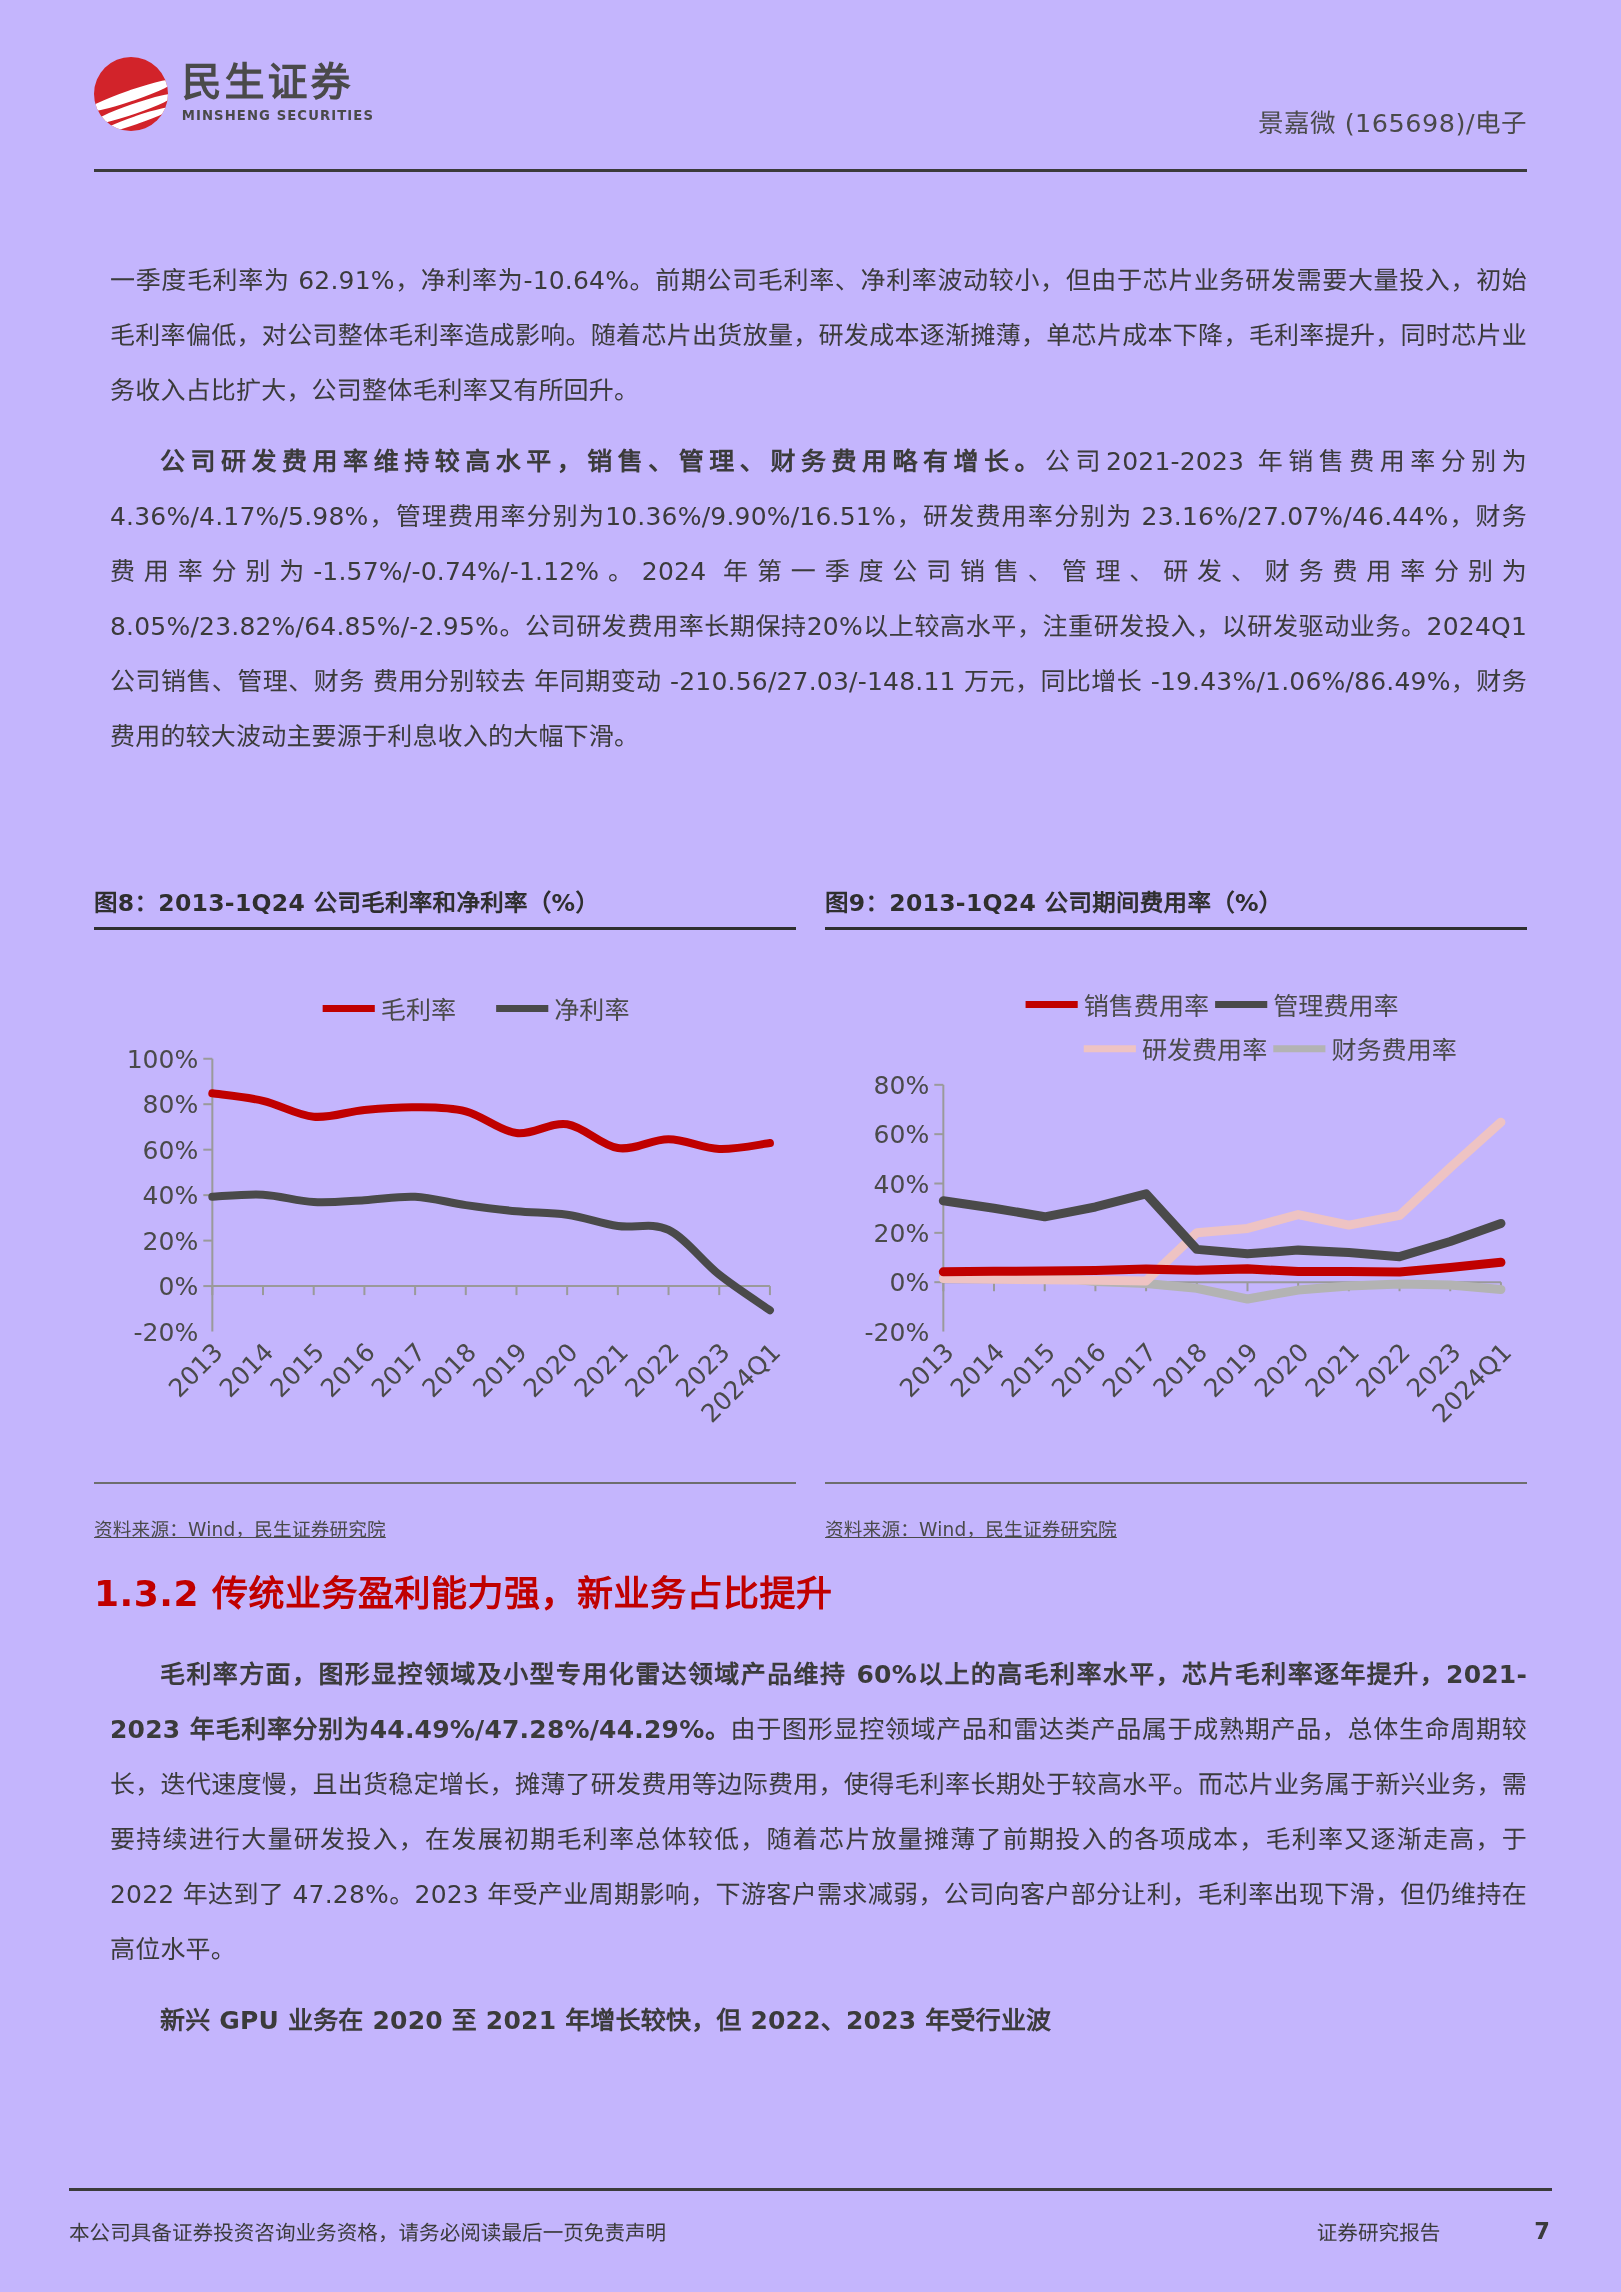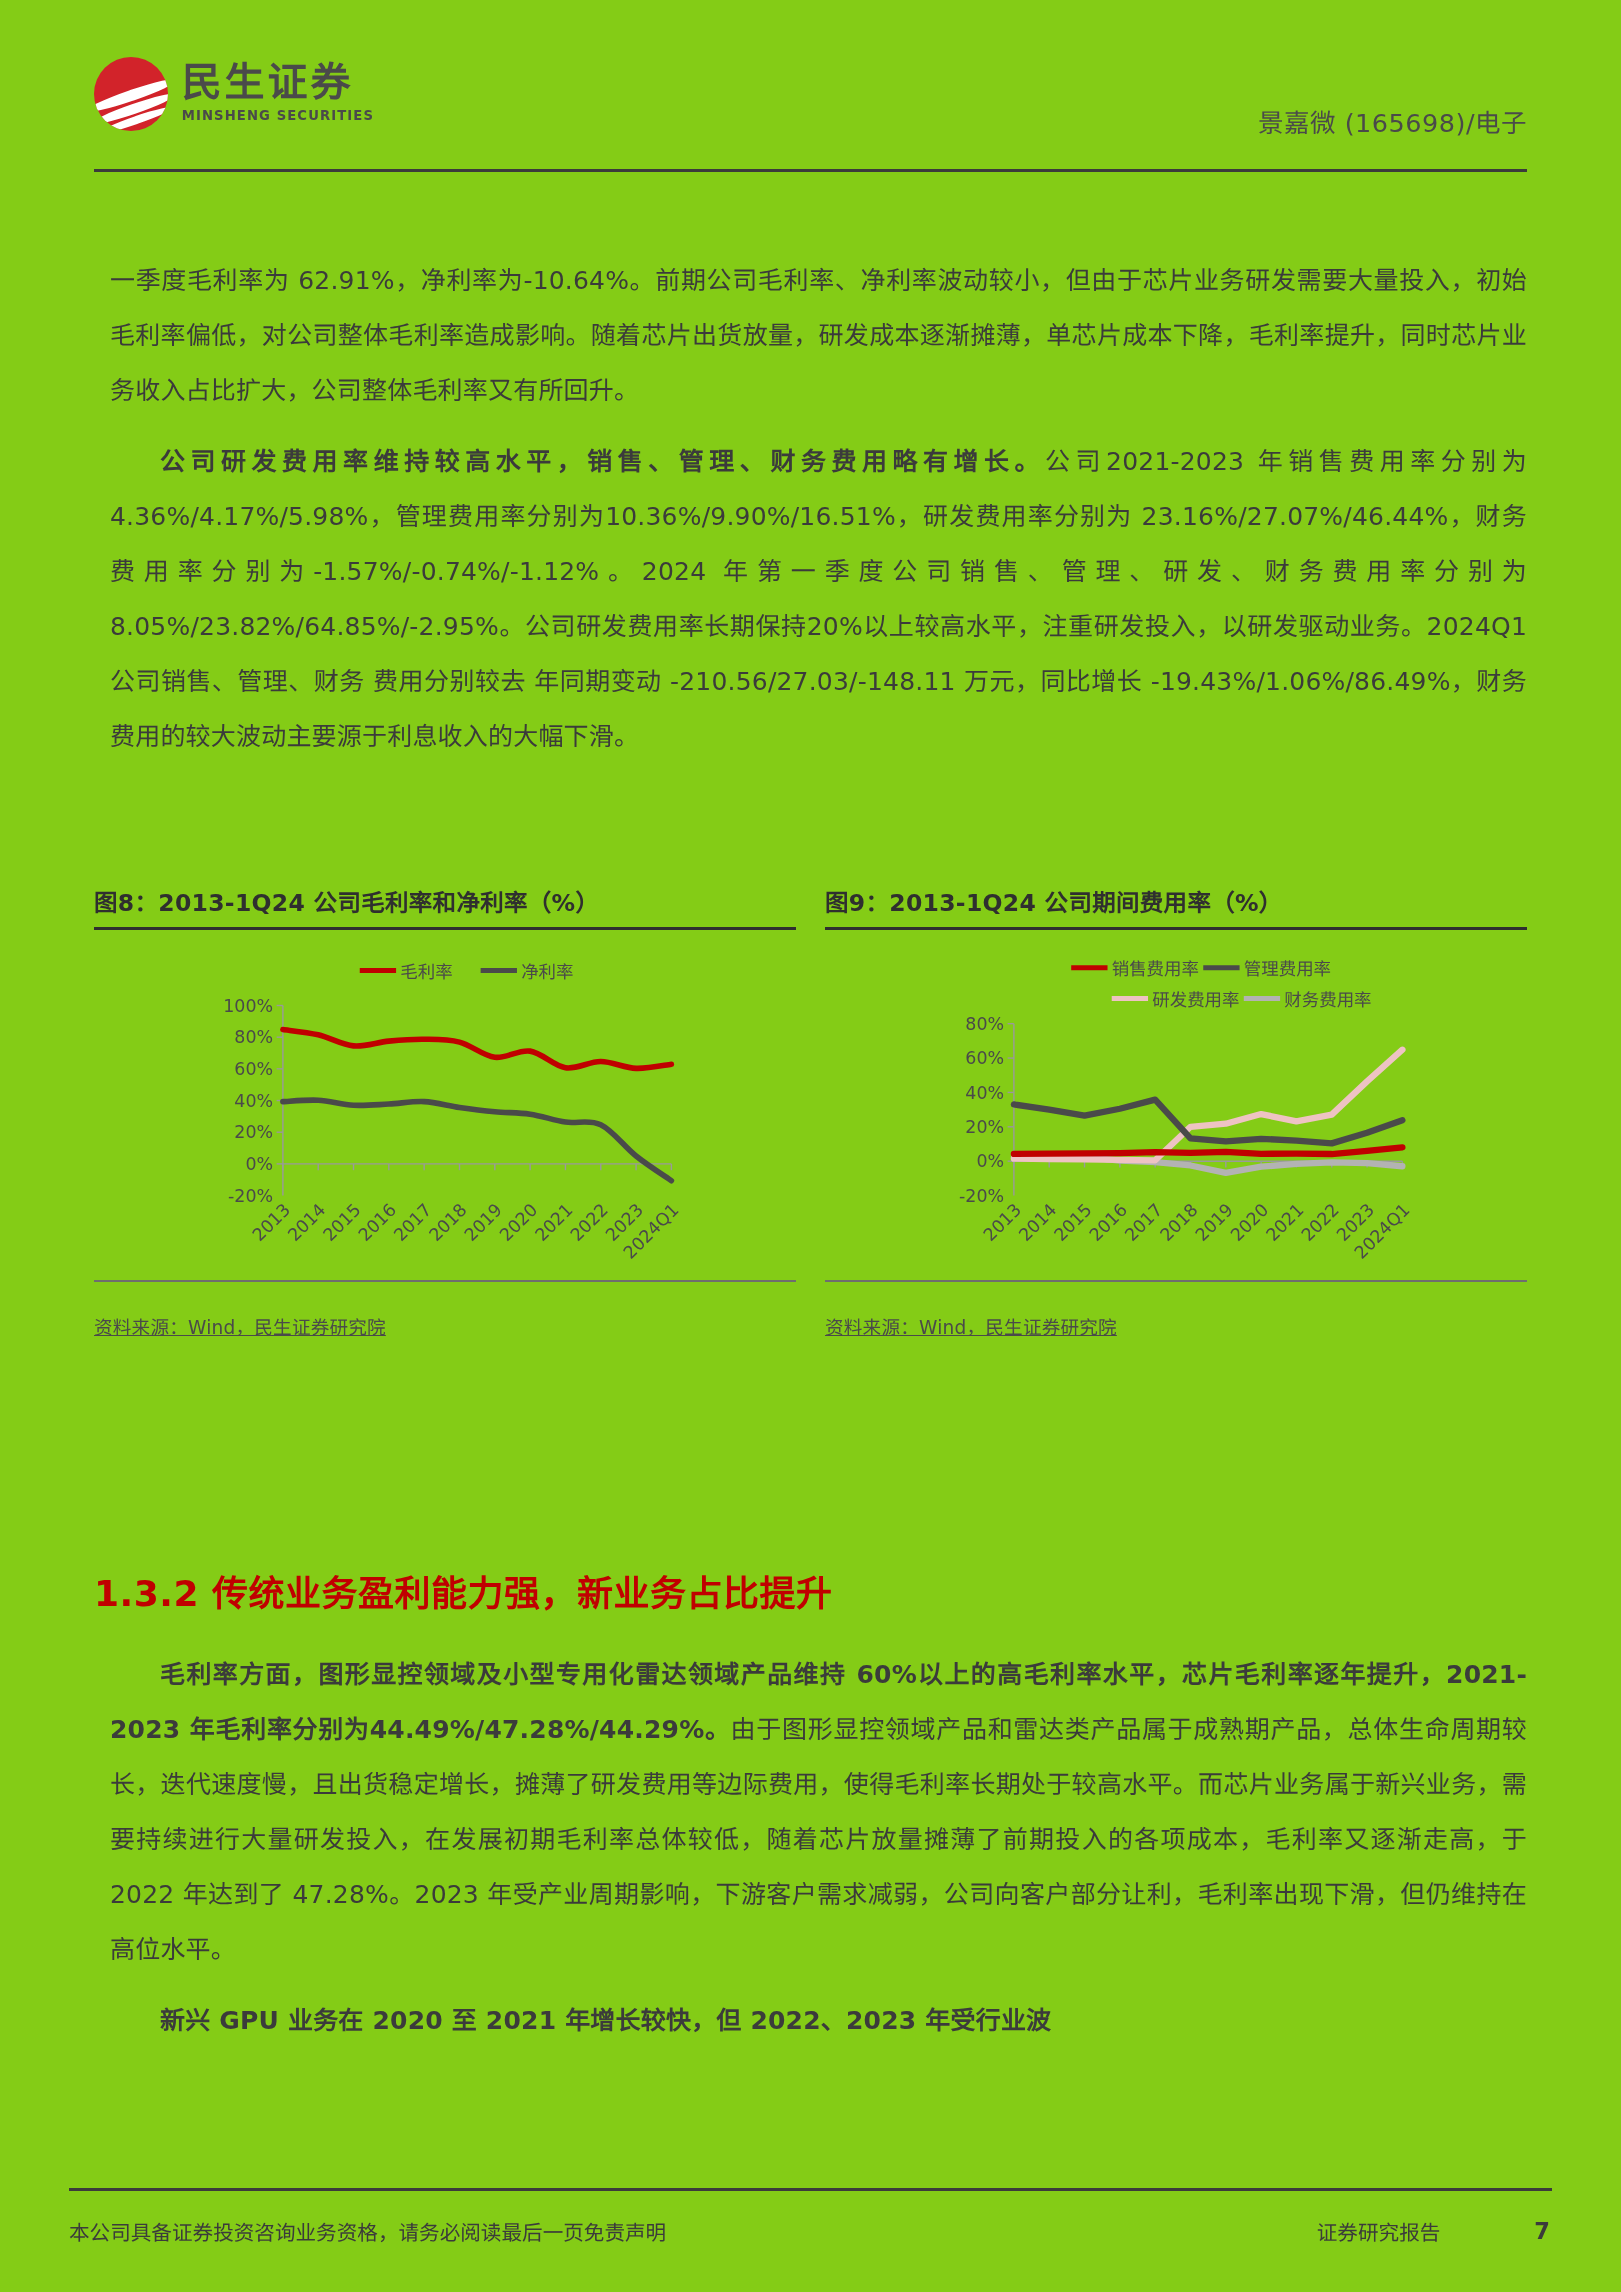--- a/index.html
+++ b/index.html
@@ -10,21 +10,21 @@
   }
   body {
     font-family: "DejaVu Sans", "Liberation Sans", sans-serif;
     color: #3b3b3b;
   }
   .page {
     position: relative;
     width: 1621px;
     height: 2293px;
     margin: 0 auto;
-    background: #84cc16;
+    background: #c4b5fd;
     overflow: hidden;
     box-sizing: border-box;
   }
 
   
   .header {
     position: absolute;
     left: 0; right: 0;
     top: 57px;
     height: 108px;
@@ -154,21 +154,21 @@
     color: #2f2f2f;
     padding-bottom: 8.8px;
     letter-spacing: 0.3px;
     white-space: nowrap;
   }
   .fig-rule {
     height: 2.9px;
     background: #2f2f2f;
   }
   .fig-body {
-    height: 350px;
+    height: 552px;
     padding-top: 21.6px;
     box-sizing: border-box;
   }
   .fig-foot-rule {
     height: 2px;
     background: #6e6e6e;
   }
   .fig-source {
     font-size: 18.6px;
     color: #4a4a4a;

